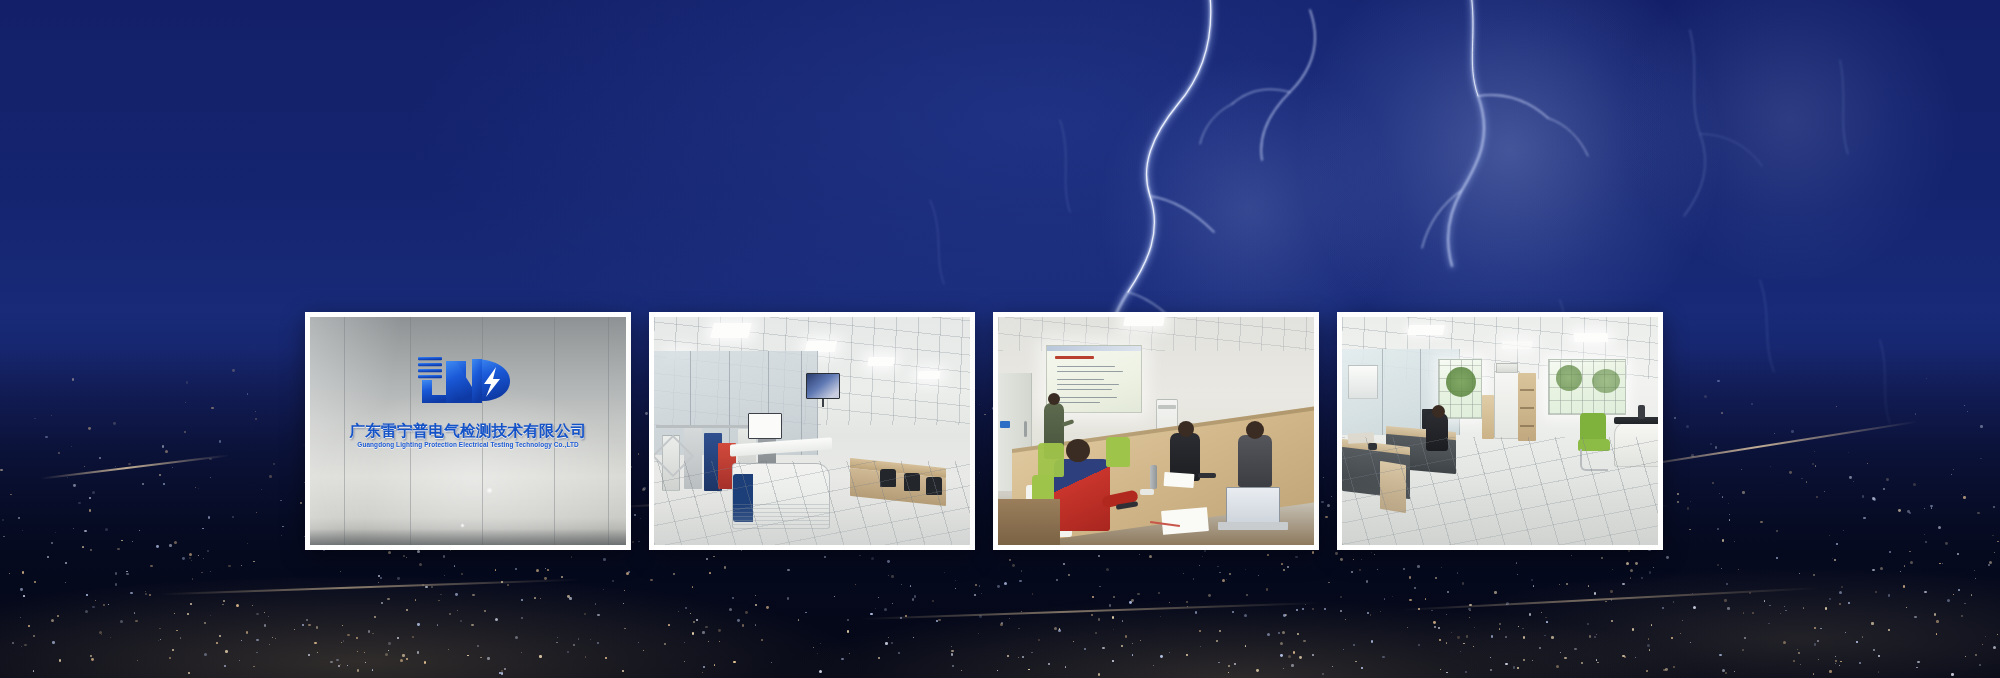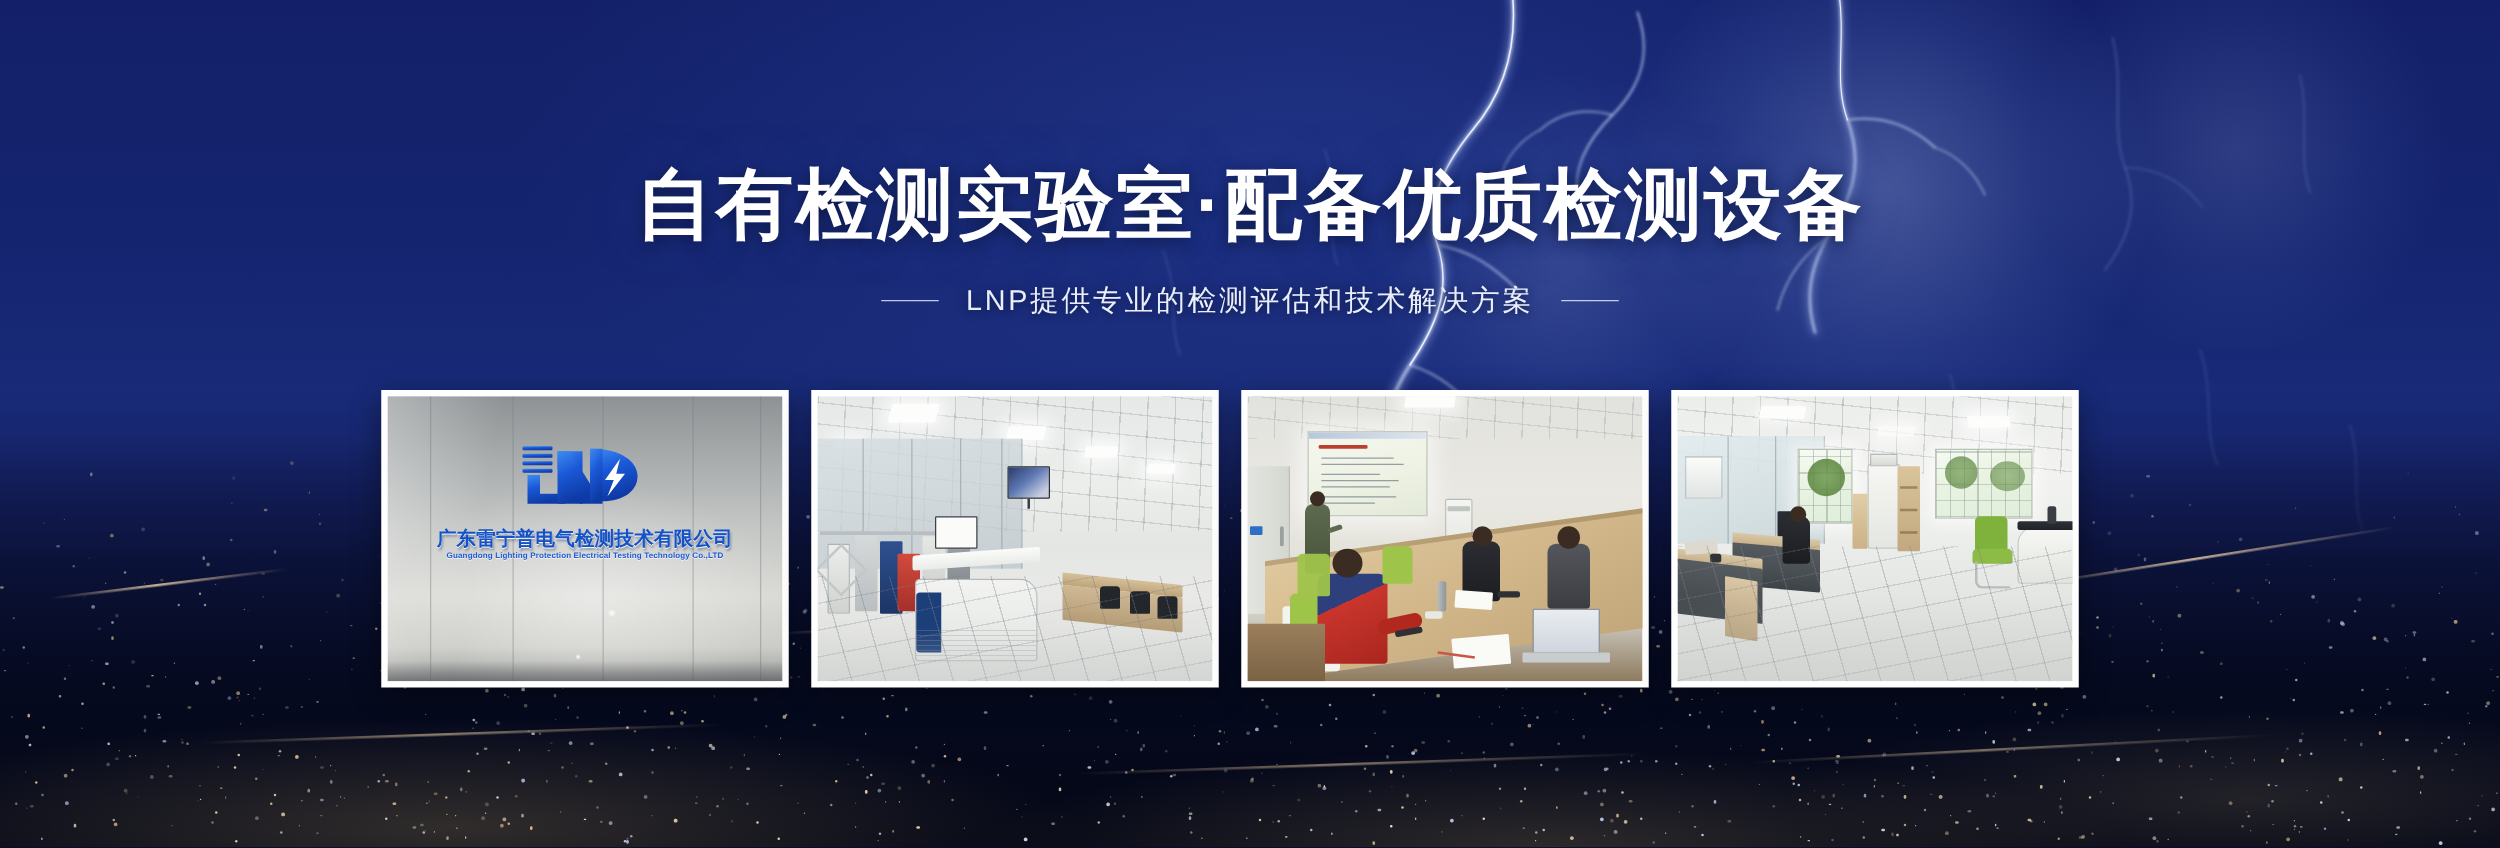--- a/index.html
+++ b/index.html
@@ -1413,28 +1413,20 @@
         <i class="city-speck" style="left:1190.7px;top:166.7px;width:2.1px;height:2.1px;background:rgba(200,216,255,0.42);"></i>
         <i class="city-speck" style="left:1834.1px;top:211.4px;width:1.5px;height:1.5px;background:rgba(255,232,190,0.60);"></i>
         <i class="city-speck" style="left:1541.0px;top:146.7px;width:1.0px;height:1.0px;background:rgba(255,214,160,0.37);"></i>
         <i class="city-speck" style="left:1029.9px;top:102.7px;width:2.5px;height:2.5px;background:rgba(232,238,255,0.34);"></i>
         <i class="city-speck" style="left:103.0px;top:256.2px;width:2.0px;height:2.0px;background:rgba(255,214,160,0.40);"></i>
         <i class="city-speck" style="left:735.7px;top:197.8px;width:2.0px;height:2.0px;background:rgba(255,232,190,0.52);"></i>
         <i class="city-speck" style="left:45.3px;top:87.5px;width:2.5px;height:2.5px;background:rgba(200,216,255,0.34);"></i>
       </div>
   </div>
 
-  <div class="headline-wrap">
-    <div class="headline">自有检测实验室·配备优质检测设备</div>
-    <div class="sub-row">
-      <span class="sub-rule"></span>
-      <span class="subtitle">LNP提供专业的检测评估和技术解决方案</span>
-      <span class="sub-rule"></span>
-    </div>
-  </div>
 
   <div class="strip">
 
     <div class="frame p1">
       <div class="photo">
         <div class="sign-wall"></div>
         <div class="wall-seam" style="left:34px;"></div>
         <div class="wall-seam" style="left:100px;"></div>
         <div class="wall-seam" style="left:172px;"></div>
         <div class="wall-seam" style="left:244px;"></div>

